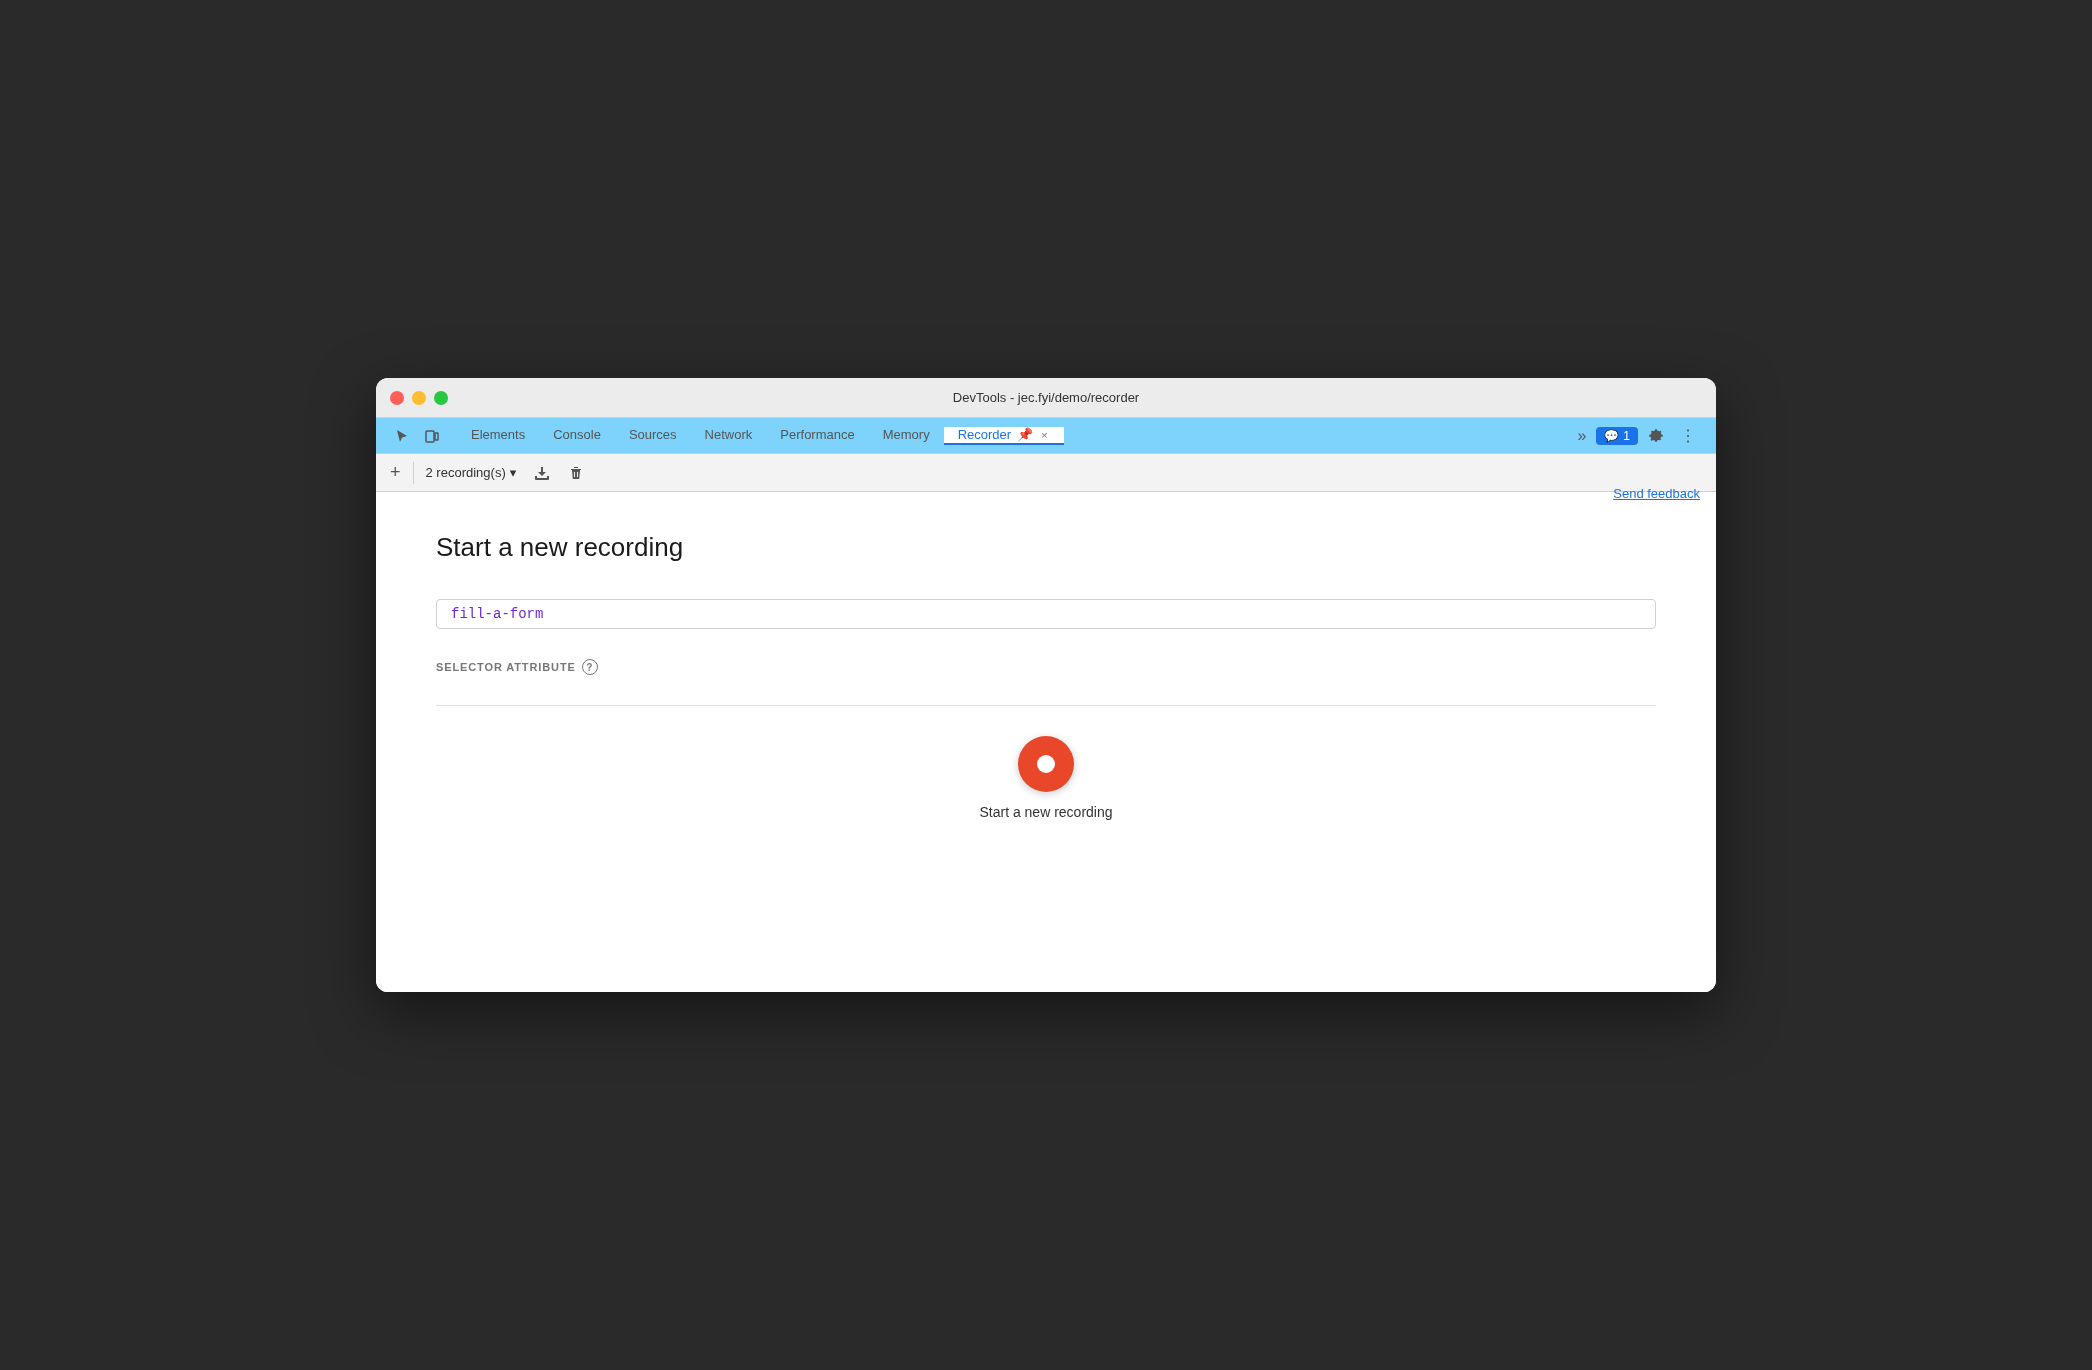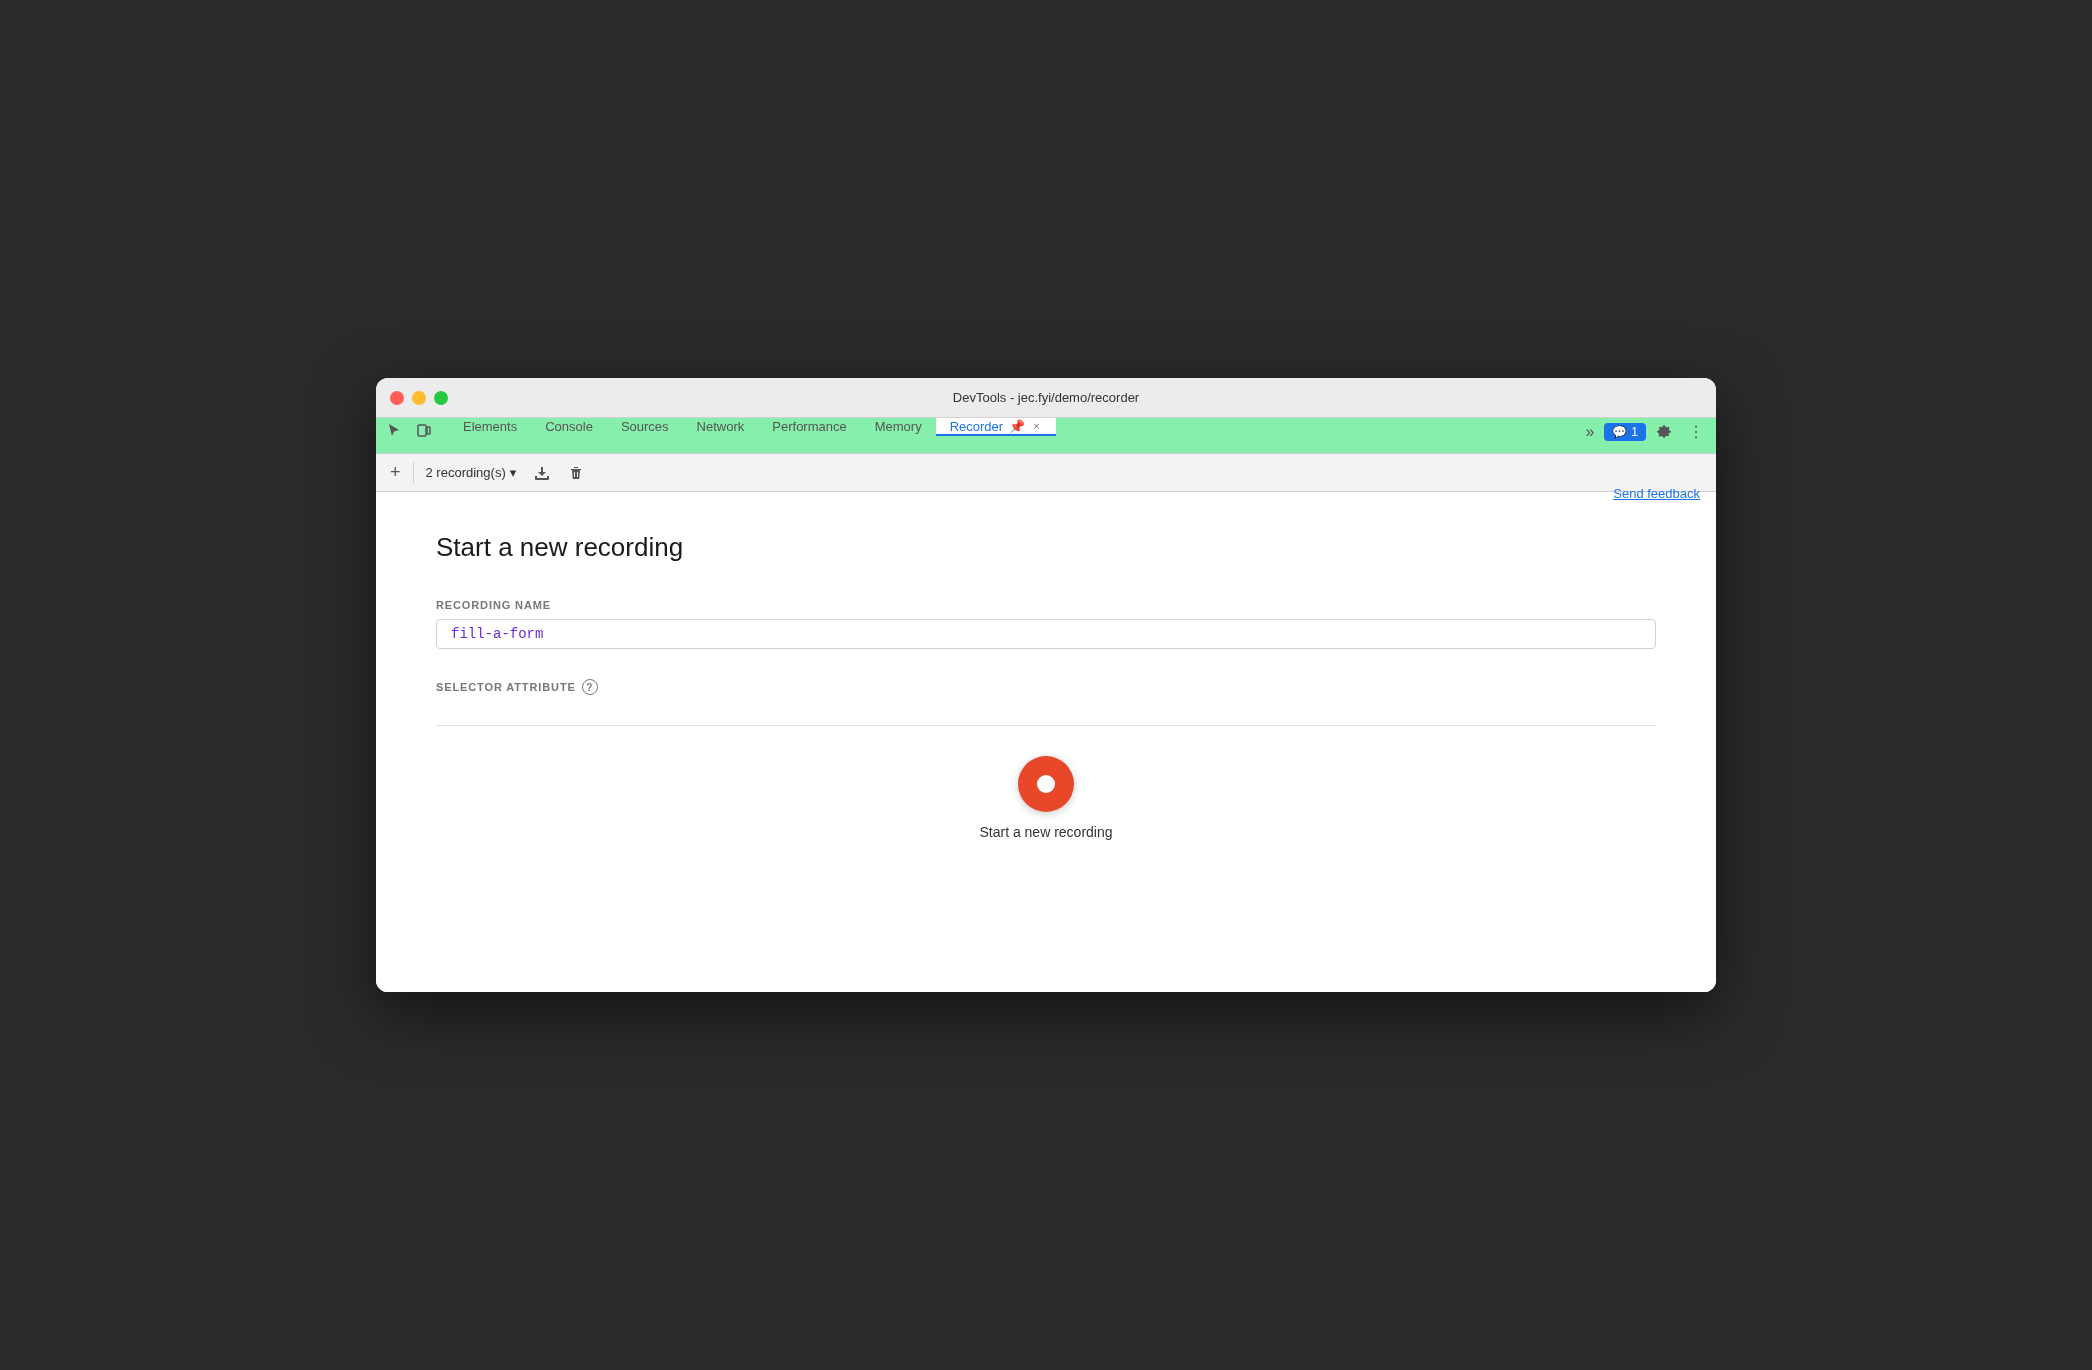--- a/index.html
+++ b/index.html
@@ -44,26 +44,26 @@
     .traffic-light.green { background: #28c840; }
     .title-bar-text {
       font-size: 13px;
       color: #333;
       font-weight: 500;
     }
     .devtools-body {
       background: #ffffff;
     }
     .tab-bar {
-      background: #86efac;
+      background: #7dd3fc;
       border-bottom: 1px solid #d0d0d0;
       display: flex;
-      align-items: flex-start;
+      align-items: center;
       height: 36px;
-      padding: 0 0;
+      padding: 0 8px;
     }
     .tab-controls {
       display: flex;
       align-items: center;
       gap: 2px;
       padding: 0 4px;
     }
     .tab-btn {
       background: none;
       border: none;
@@ -368,23 +368,20 @@
         </svg>
       </button>
       <div class="toolbar-spacer"></div>
       <a class="send-feedback-link">Send feedback</a>
     </div>
 
     <div class="main-content">
       <h1 class="page-title">Start a new recording</h1>
 
       <div class="field-group">
-        <div class="field-label">
-          <span>RECORDING NAME</span>
-        </div>
         <input class="text-input" type="text" value="fill-a-form" placeholder="Enter recording name" style="">
       </div>
 
       <div class="field-group">
         <div class="field-label">
           <span>SELECTOR ATTRIBUTE</span>
           <div class="help-icon">
             <span>?</span>
           </div>
         </div>

